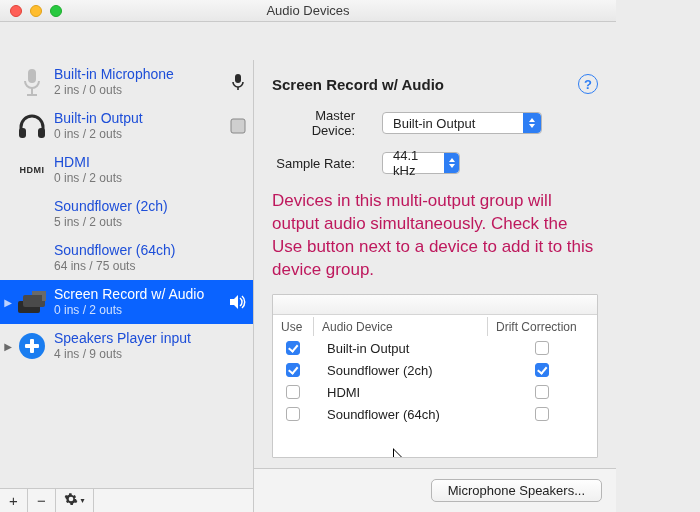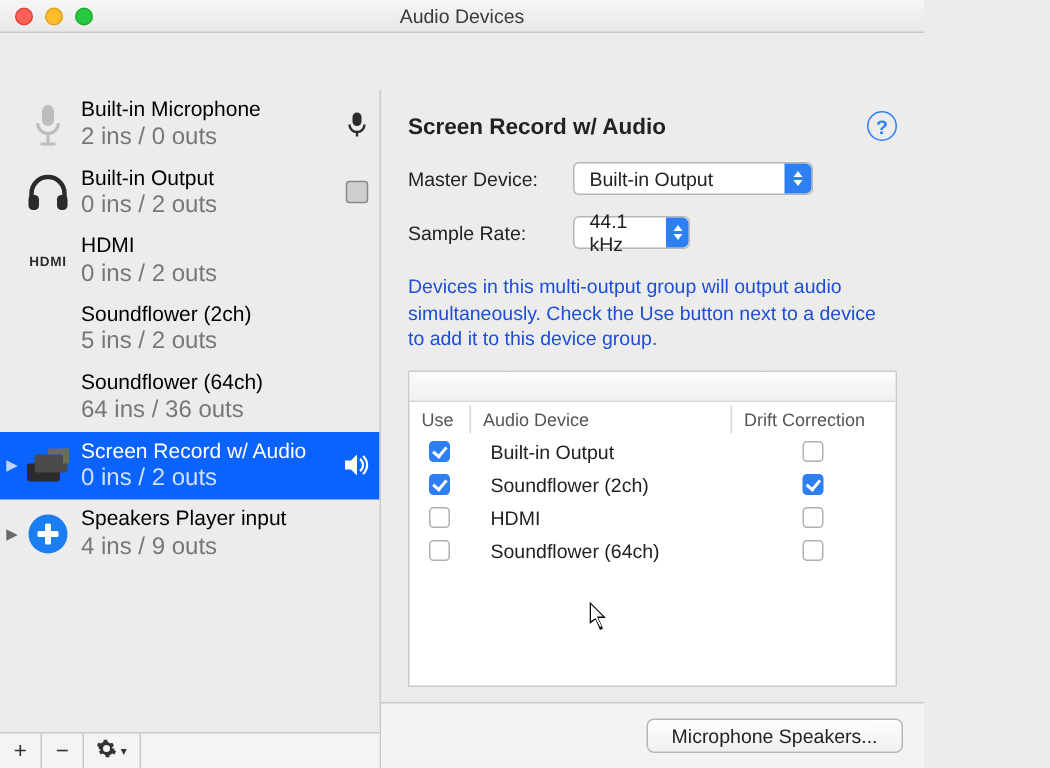--- a/index.html
+++ b/index.html
@@ -58,22 +58,22 @@
     display: flex; align-items: center; justify-content: center;
     color: #6a6a6a;
     font-size: 10px;
   }
   .devrow .icon {
     width: 36px; height: 36px;
     display: flex; align-items: center; justify-content: center;
     margin-right: 4px;
   }
   .devrow .labels { flex: 1; display: flex; flex-direction: column; line-height: 1.25; }
-  .devrow .name { font-size: 14px; color: #000000; }
-  .devrow .ios  { font-size: 16px; color: #777; }
+  .devrow .name { font-size: 14px; color: #1d4ed8; }
+  .devrow .ios  { font-size: 12px; color: #777; }
   .devrow .rind { width: 22px; display: flex; align-items: center; justify-content: center; }
   .devrow.selected { background: #0a63ff; }
   .devrow.selected .name { color: #fff; }
   .devrow.selected .ios  { color: #cfe0ff; }
   .devrow.selected .expand { color: #bcd2ff; }
   .devrow.selected .rind svg { fill: #fff; }
   .sidebar-footer {
     height: 24px;
     border-top: 1px solid #c9c9c9;
     background: #f4f4f4;
@@ -104,42 +104,42 @@
   }
   .heading-row { display: flex; align-items: center; }
   .heading { font-size: 15px; font-weight: 600; flex: 1; }
   .help {
     width: 20px; height: 20px; border-radius: 50%;
     border: 1.5px solid #2e7ef4; color: #2e7ef4;
     font-size: 13px; font-weight: 600;
     display: flex; align-items: center; justify-content: center;
   }
   .formrow { display: flex; align-items: center; margin-top: 6px; }
-  .formlabel { width: 110px; padding-right: 0; font-size: 13px; }
+  .formlabel { width: 110px; text-align: right; padding-right: 27px; font-size: 13px; }
   .select {
     display: flex; align-items: center;
     background: #fff; border: 1px solid #b6b6b6; border-radius: 4px;
     height: 22px; font-size: 13px;
   }
   .select .sel-label { padding: 0 10px; }
   .select .sel-arrows {
     width: 18px; height: 100%;
     background: #2e7ef4;
     border-top-right-radius: 4px; border-bottom-right-radius: 4px;
     display: flex; flex-direction: column; align-items: center; justify-content: center;
   }
   .sel-arrows::before, .sel-arrows::after {
     content: ""; width: 0; height: 0;
     border-left: 3.5px solid transparent; border-right: 3.5px solid transparent;
   }
   .sel-arrows::before { border-bottom: 4px solid #fff; margin-bottom: 2px; }
   .sel-arrows::after  { border-top: 4px solid #fff; }
   .md { width: 160px; }
   .sr { width: 78px; }
-  .hint { font-size: 13px; color: #1d4ed8; margin-top: 8px; line-height: 1.35; }
+  .hint { font-size: 17px; color: #be185d; margin-top: 8px; line-height: 1.35; }
 
   
   .table {
     border: 1px solid #c9c9c9; background: #fff; border-radius: 1px;
     flex: 1; min-height: 0;
     margin-top: 4px;
     display: flex; flex-direction: column;
     overflow: hidden;
     position: relative;
   }
@@ -272,21 +272,21 @@
             <div class="ios">5 ins / 2 outs</div>
           </div>
           <div class="rind"></div>
         </div>
 
         <div class="devrow">
           <div class="expand"></div>
           <div class="icon"></div>
           <div class="labels">
             <div class="name">Soundflower (64ch)</div>
-            <div class="ios">64 ins / 36 outs</div>
+            <div class="ios">64 ins / 75 outs</div>
           </div>
           <div class="rind"></div>
         </div>
 
         <div class="devrow selected">
           <div class="expand">▶</div>
           <div class="icon">
             <svg width="32" height="26" viewBox="0 0 32 26">
                 <rect x="2" y="12" width="22" height="12" rx="2" fill="#2b2b2b"></rect>
                 <rect x="7" y="6" width="22" height="12" rx="2" fill="#4a4a4a"></rect>

